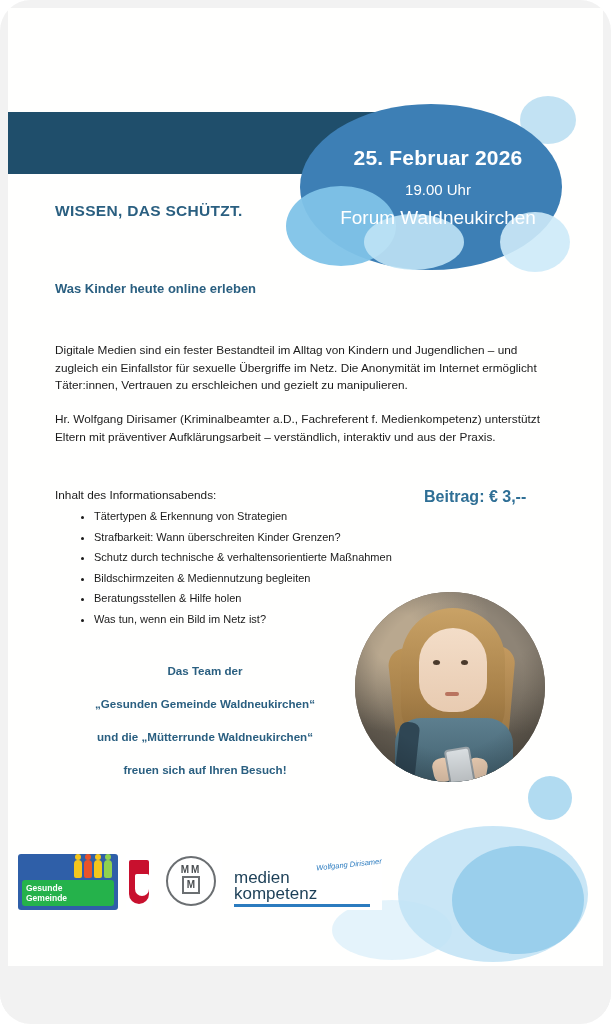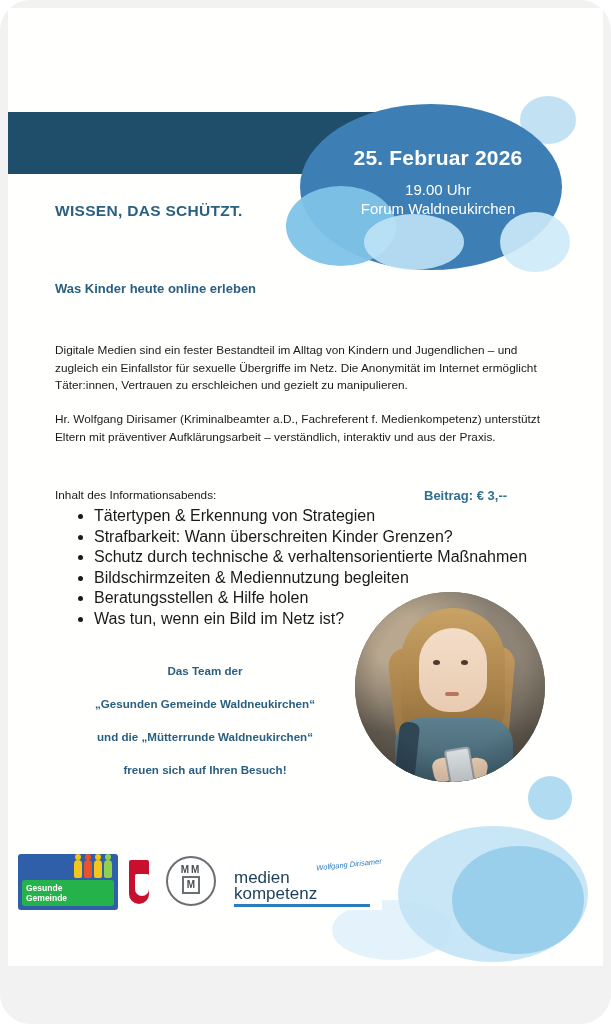--- a/index.html
+++ b/index.html
@@ -112,22 +112,22 @@
     font-size: 21px;
     font-weight: bold;
     letter-spacing: .2px;
     margin-top: 28px;
   }
   .date-time {
     font-size: 15px;
     margin-top: 11px;
   }
   .date-place {
-    font-size: 15px;
-    margin-top: 2px;
+    font-size: 19px;
+    margin-top: 9px;
   }
 
   
   .headline-1 {
     position: absolute;
     left: 55px; top: 202px;
     font-size: 15.5px;
     font-weight: bold;
     color: #2a5f80;
     letter-spacing: .3px;
@@ -161,35 +161,35 @@
 
   .list-title {
     position: absolute;
     left: 55px; top: 488px;
     font-size: 11.8px;
     color: #1a1a1a;
   }
   .fee {
     position: absolute;
     left: 424px; top: 488px;
-    font-size: 13px;
+    font-size: 16px;
     font-weight: bold;
     color: #2f6f95;
     text-align: right;
   }
 
   ul.bullets {
     position: absolute;
     left: 72px; top: 506px;
     margin: 0; padding: 0 0 0 22px;
     width: 480px;
     list-style: disc;
   }
   ul.bullets li {
-    font-size: 16px;
+    font-size: 11px;
     line-height: 20.5px;
     color: #1a1a1a;
   }
 
   
   .closing {
     position: absolute;
     left: 55px; top: 664px;
     width: 300px;
     text-align: center;

